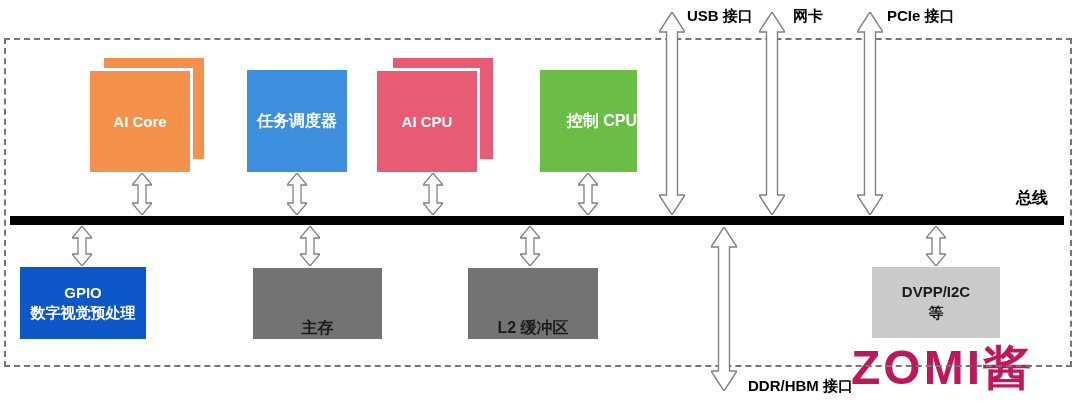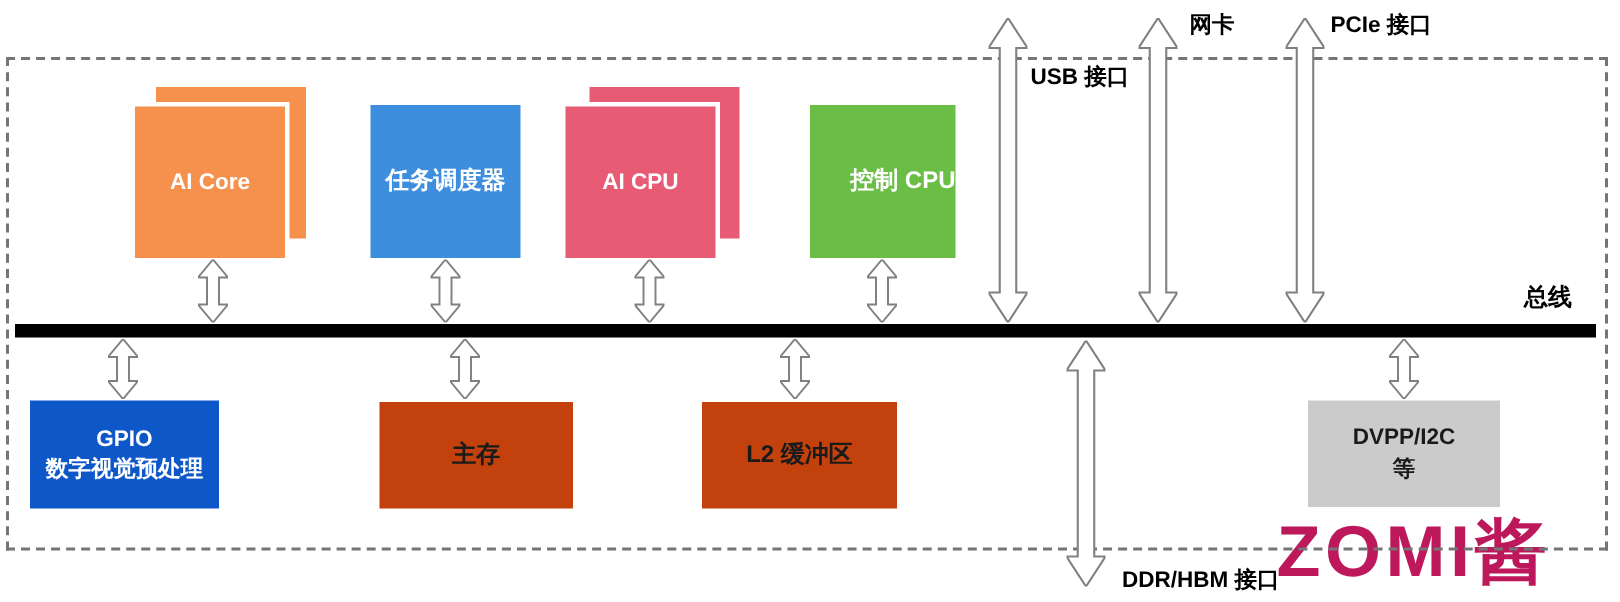--- a/index.html
+++ b/index.html
@@ -32,21 +32,21 @@
   .stack-back{position:absolute;width:100px;height:101px;}
   .stack-front{
     position:absolute;width:100px;height:101px;box-shadow:0 0 0 3px #fff;
     display:flex;align-items:center;justify-content:center;
   }
   .c-orange{background:#f6914d;}
   .c-blue{background:#3e8ede;}
   .c-pink{background:#e75c74;}
   .c-green{background:#6bbe45;justify-content:flex-end;}
   .c-dvpp{background:#0e57c9;}
-  .c-lightpink{background:#c2410c;}
+  .c-lightpink{background:#737373;align-items:flex-end;}
   .c-gray{background:#cbcbcb;}
   .t-white{color:#ffffff;font-weight:600;font-size:16px;}
   .t-black{color:#1a1a1a;font-weight:600;font-size:16px;}
   .two-line{font-size:15px;}
   
   .if-label{font-size:15px;font-weight:600;z-index:4;white-space:nowrap;}
   .arrow{z-index:4;}
   svg{display:block;}
 </style>
 </head>
@@ -156,21 +156,21 @@
     <svg width="26" height="203">
         <polygon points="13,0 26,20 18.5,20 18.5,183 26,183 13,203 0,183 7.5,183 7.5,20 0,20" fill="#fff" stroke="#808080" stroke-width="1.4"></polygon>
       </svg>
   </div>
   <div class="abs arrow" style="left:857px;top:12px;">
     <svg width="26" height="203">
         <polygon points="13,0 26,20 18.5,20 18.5,183 26,183 13,203 0,183 7.5,183 7.5,20 0,20" fill="#fff" stroke="#808080" stroke-width="1.4"></polygon>
       </svg>
   </div>
 
-  <div class="abs if-label" style="left:687px;top:7px;margin-top:35px;">USB 接口</div>
+  <div class="abs if-label" style="left:687px;top:7px;">USB 接口</div>
   <div class="abs if-label" style="left:793px;top:7px;">网卡</div>
   <div class="abs if-label" style="left:887px;top:7px;">PCIe 接口</div>
 
   <div class="abs arrow" style="left:711px;top:227px;">
     <svg width="26" height="164">
         <polygon points="13,0 26,20 18.5,20 18.5,144 26,144 13,164 0,144 7.5,144 7.5,20 0,20" fill="#fff" stroke="#808080" stroke-width="1.4"></polygon>
       </svg>
   </div>
   <div class="abs if-label" style="left:748px;top:377px;">DDR/HBM 接口</div>
 

